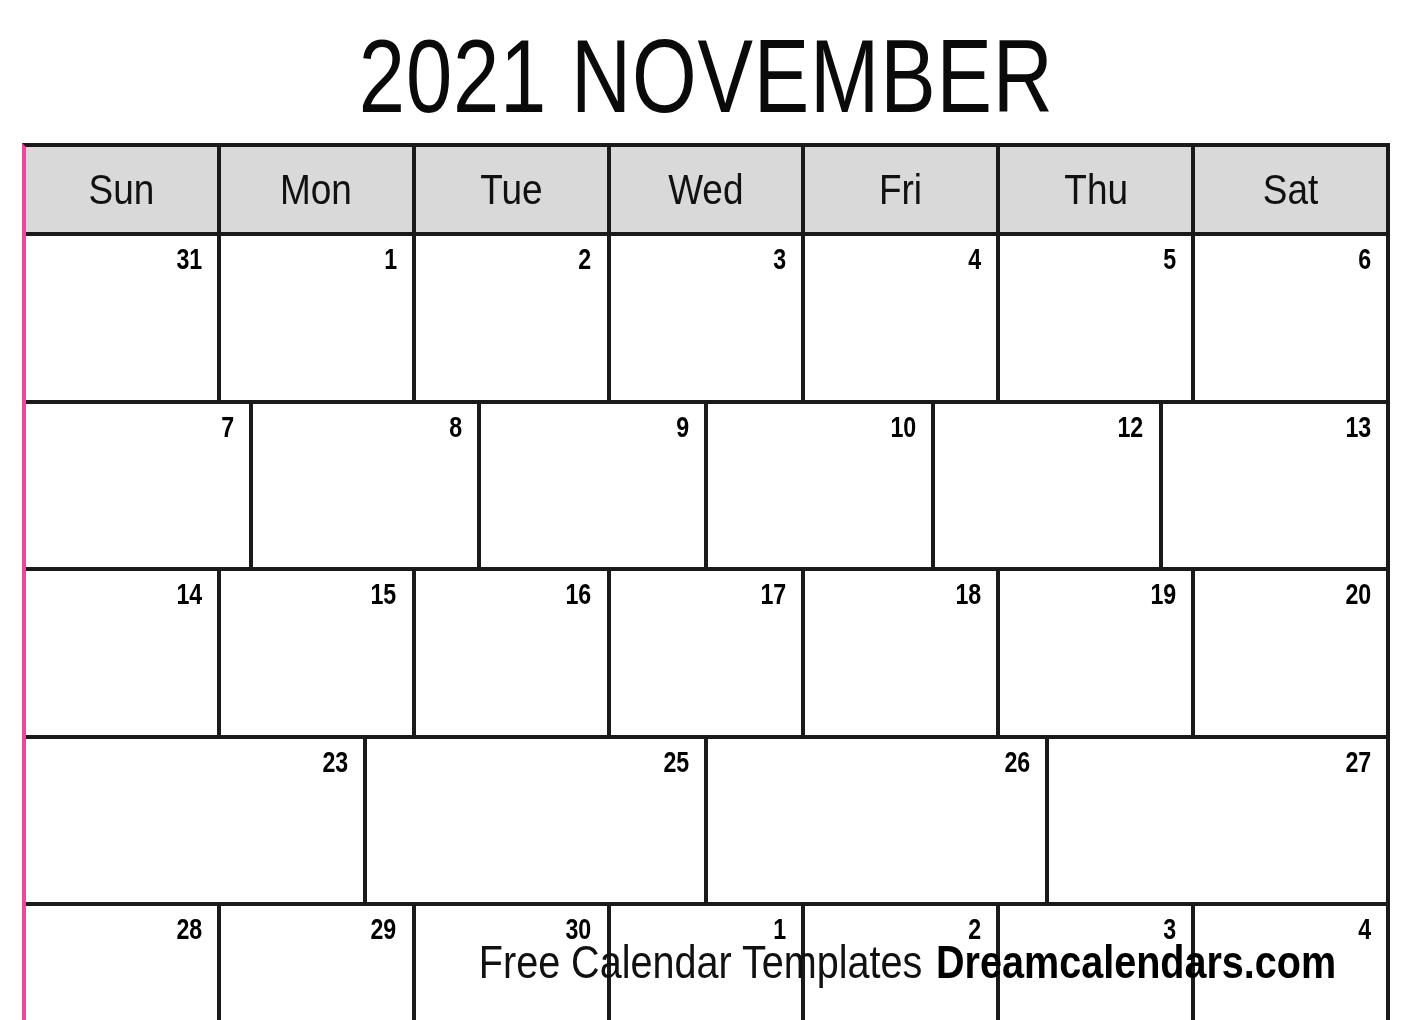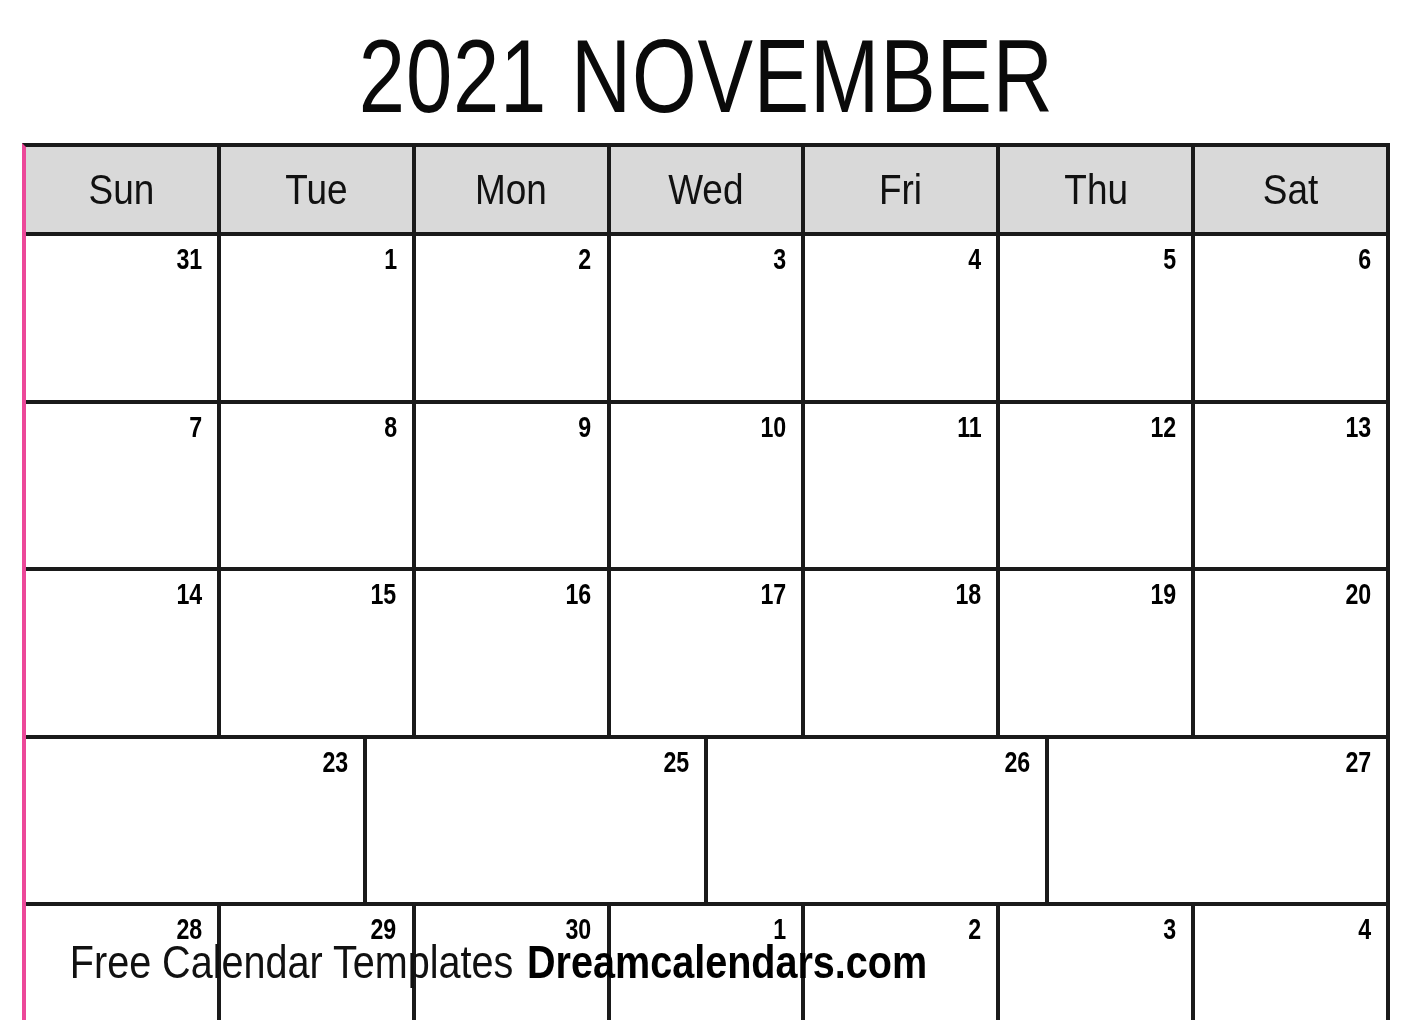--- a/index.html
+++ b/index.html
@@ -117,21 +117,21 @@
 
   
   .footer {
     position: absolute;
     left: 0;
     top: 926px;
     width: 1406px;
     height: 72px;
     display: flex;
     align-items: center;
-    justify-content: flex-start;
+    justify-content: flex-end;
   }
   .footer-inner {
     display: flex;
     align-items: baseline;
     white-space: nowrap;
     transform: scaleX(0.86);
     transform-origin: center center;
   }
   .footer-free {
     font-family: "Liberation Sans Narrow", "Liberation Sans", "DejaVu Sans", sans-serif;
@@ -158,26 +158,26 @@
     <div class="title-text">2021 NOVEMBER</div>
   </div>
 
   <div class="calendar">
 
     <div class="weekday-row">
       <div class="weekday-cell">
         <span class="weekday-label">Sun</span>
       </div>
       <div class="weekday-cell">
+        <span class="weekday-label">Mon</span>
+      </div>
+      <div class="weekday-cell">
         <span class="weekday-label">Tue</span>
       </div>
       <div class="weekday-cell">
-        <span class="weekday-label">Mon</span>
-      </div>
-      <div class="weekday-cell">
         <span class="weekday-label">Wed</span>
       </div>
       <div class="weekday-cell">
         <span class="weekday-label">Fri</span>
       </div>
       <div class="weekday-cell">
         <span class="weekday-label">Thu</span>
       </div>
       <div class="weekday-cell">
         <span class="weekday-label">Sat</span>
@@ -213,23 +213,20 @@
         <span class="day-number">7</span>
       </div>
       <div class="day-cell">
         <span class="day-number">8</span>
       </div>
       <div class="day-cell">
         <span class="day-number">9</span>
       </div>
       <div class="day-cell">
         <span class="day-number">10</span>
-      </div>
-      <div class="day-cell">
-        <span class="day-number">11</span>
       </div>
       <div class="day-cell">
         <span class="day-number">12</span>
       </div>
       <div class="day-cell">
         <span class="day-number">13</span>
       </div>
     </div>
 
     <div class="week-row">

